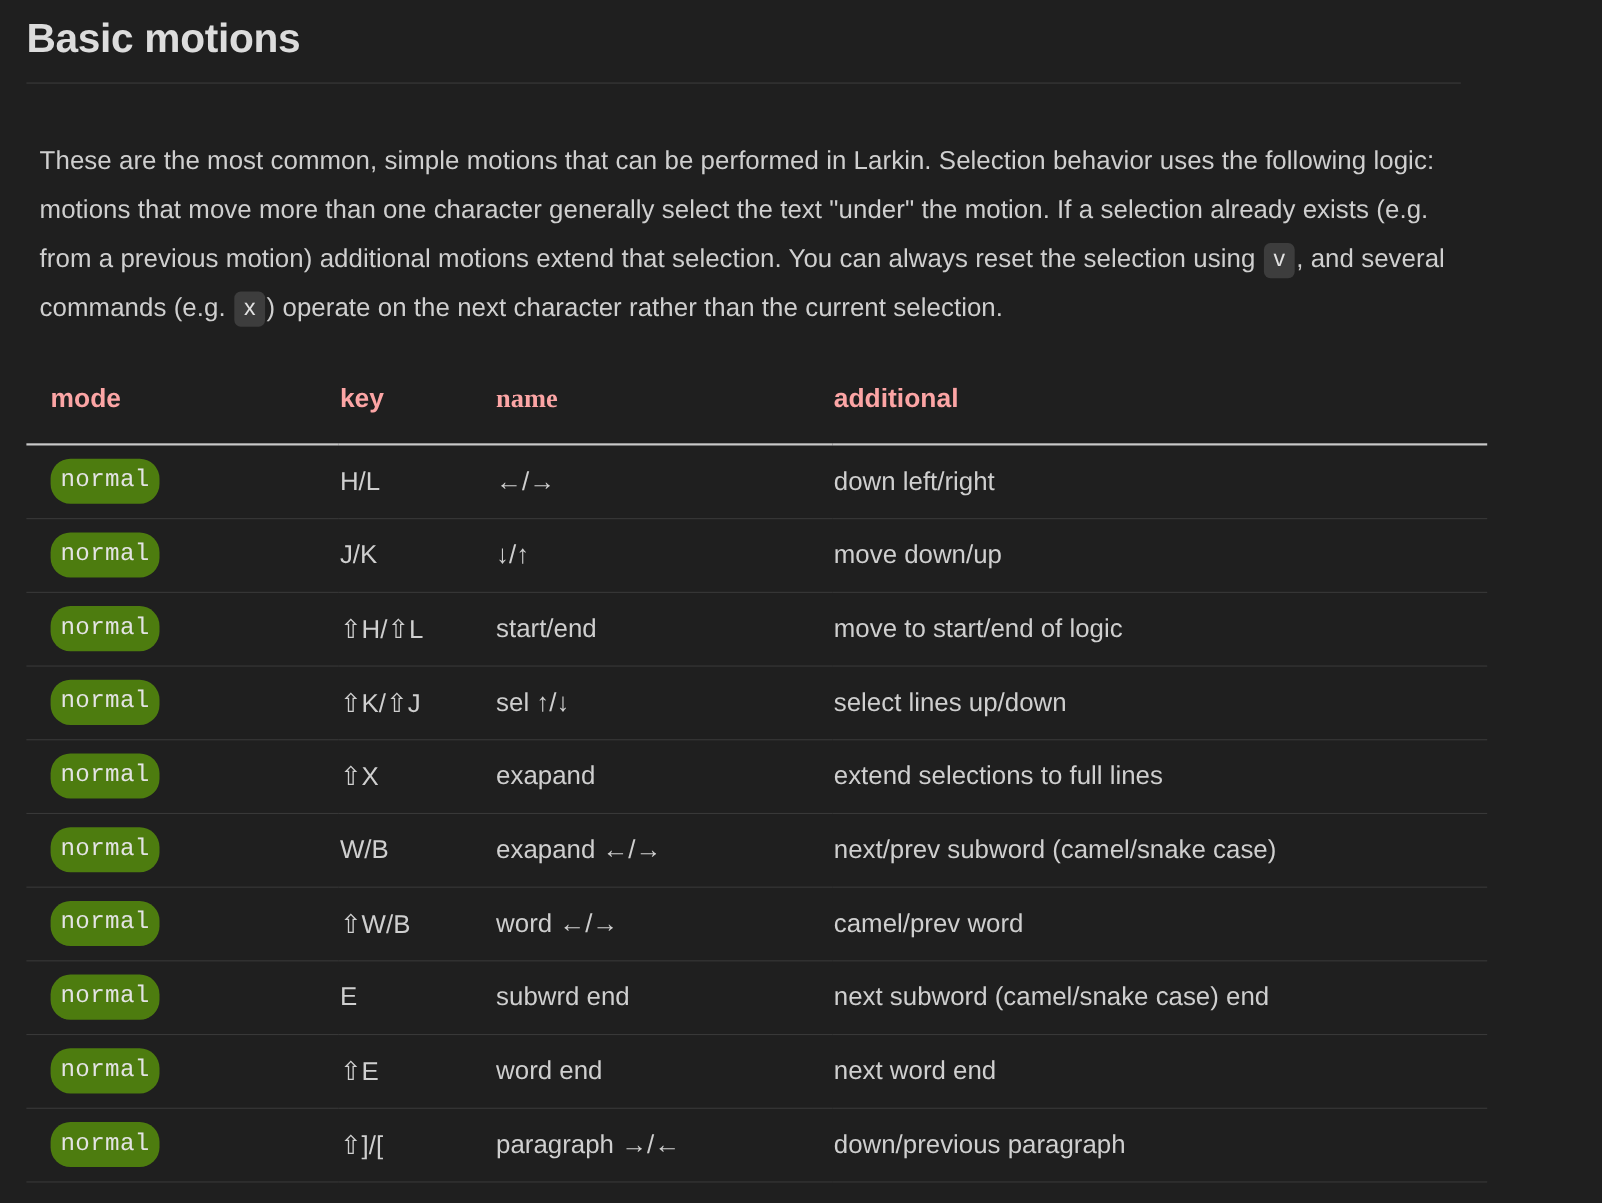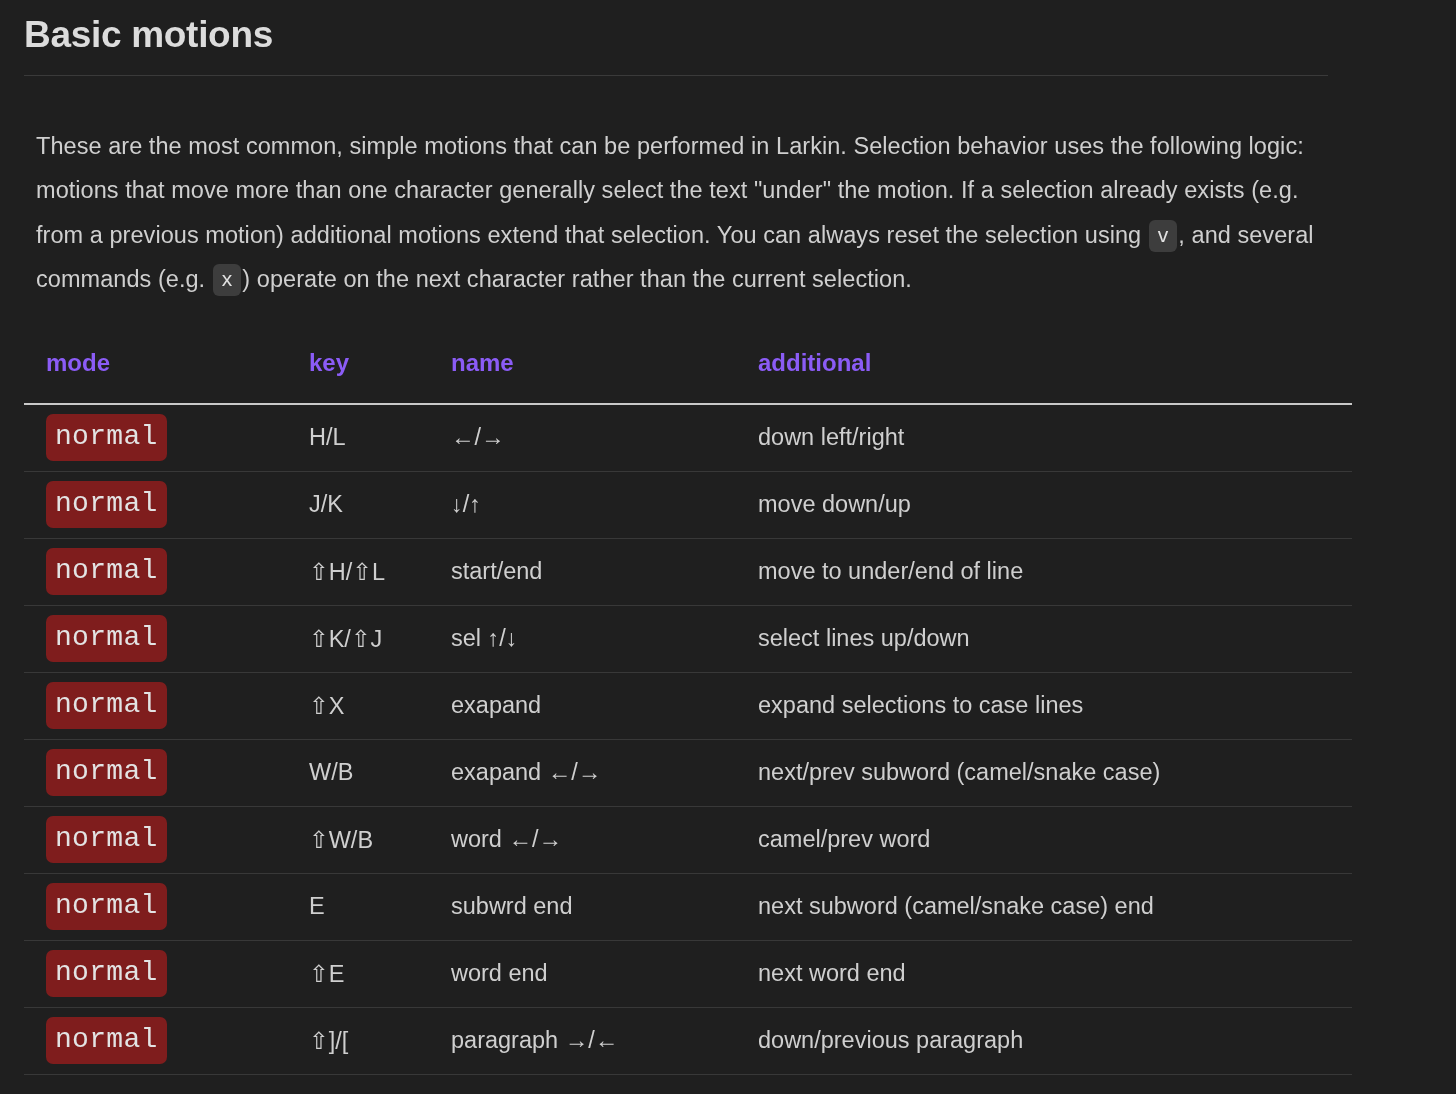--- a/index.html
+++ b/index.html
@@ -76,51 +76,51 @@
   }
   table.motions col.c-mode { width: 284px; }
   table.motions col.c-key  { width: 142px; }
   table.motions col.c-name { width: 307px; }
   table.motions col.c-desc { width: 675px; }
 
   table.motions thead th {
     text-align: left;
     font-size: 24px;
     font-weight: bold;
-    color: #8b5cf6;
+    color: #fca5a5;
     padding: 0 0 26px 0;
     border-bottom: 2px solid #c9c9c9;
     vertical-align: bottom;
   }
   table.motions thead th.h-mode { padding-left: 22px; }
   table.motions thead th.h-key  { padding-left: 1px; }
-  table.motions thead th.h-name { padding-left: 1px; }
+  table.motions thead th.h-name { padding-left: 1px; font-family: Liberation Serif, serif; }
   table.motions thead th.h-desc { padding-left: 1px; }
 
   table.motions tbody td {
     font-size: 23.5px;
     color: #cfcfcf;
     border-bottom: 1px solid #383838;
     height: 66px;
     padding: 0;
     vertical-align: middle;
     white-space: nowrap;
   }
   table.motions tbody td.td-mode { padding-left: 22px; }
   table.motions tbody td.td-key  { padding-left: 1px; }
   table.motions tbody td.td-name { padding-left: 1px; }
   table.motions tbody td.td-desc { padding-left: 1px; }
 
   .mode-badge {
     display: inline-block;
-    background: #7f1d1d;
+    background: #4d7c0f;
     color: #e3e3e3;
-    border-radius: 7px;
+    border-radius: 18px;
     font-family: "Liberation Mono", monospace;
-    font-size: 28px;
+    font-size: 22px;
     line-height: 1;
     padding: 9px 9px 10px 9px;
     letter-spacing: 0.3px;
   }
 </style>
 </head>
 <body>
 
 <div class="page">
 
@@ -155,33 +155,33 @@
           <tr>
             <td class="td-mode"><span class="mode-badge">normal</span></td>
             <td class="td-key">J/K</td>
             <td class="td-name">↓/↑</td>
             <td class="td-desc">move down/up</td>
           </tr>
           <tr>
             <td class="td-mode"><span class="mode-badge">normal</span></td>
             <td class="td-key">⇧H/⇧L</td>
             <td class="td-name">start/end</td>
-            <td class="td-desc">move to under/end of line</td>
+            <td class="td-desc">move to start/end of logic</td>
           </tr>
           <tr>
             <td class="td-mode"><span class="mode-badge">normal</span></td>
             <td class="td-key">⇧K/⇧J</td>
             <td class="td-name">sel ↑/↓</td>
             <td class="td-desc">select lines up/down</td>
           </tr>
           <tr>
             <td class="td-mode"><span class="mode-badge">normal</span></td>
             <td class="td-key">⇧X</td>
             <td class="td-name">exapand</td>
-            <td class="td-desc">expand selections to case lines</td>
+            <td class="td-desc">extend selections to full lines</td>
           </tr>
           <tr>
             <td class="td-mode"><span class="mode-badge">normal</span></td>
             <td class="td-key">W/B</td>
             <td class="td-name">exapand ←/→</td>
             <td class="td-desc">next/prev subword (camel/snake case)</td>
           </tr>
           <tr>
             <td class="td-mode"><span class="mode-badge">normal</span></td>
             <td class="td-key">⇧W/B</td>

